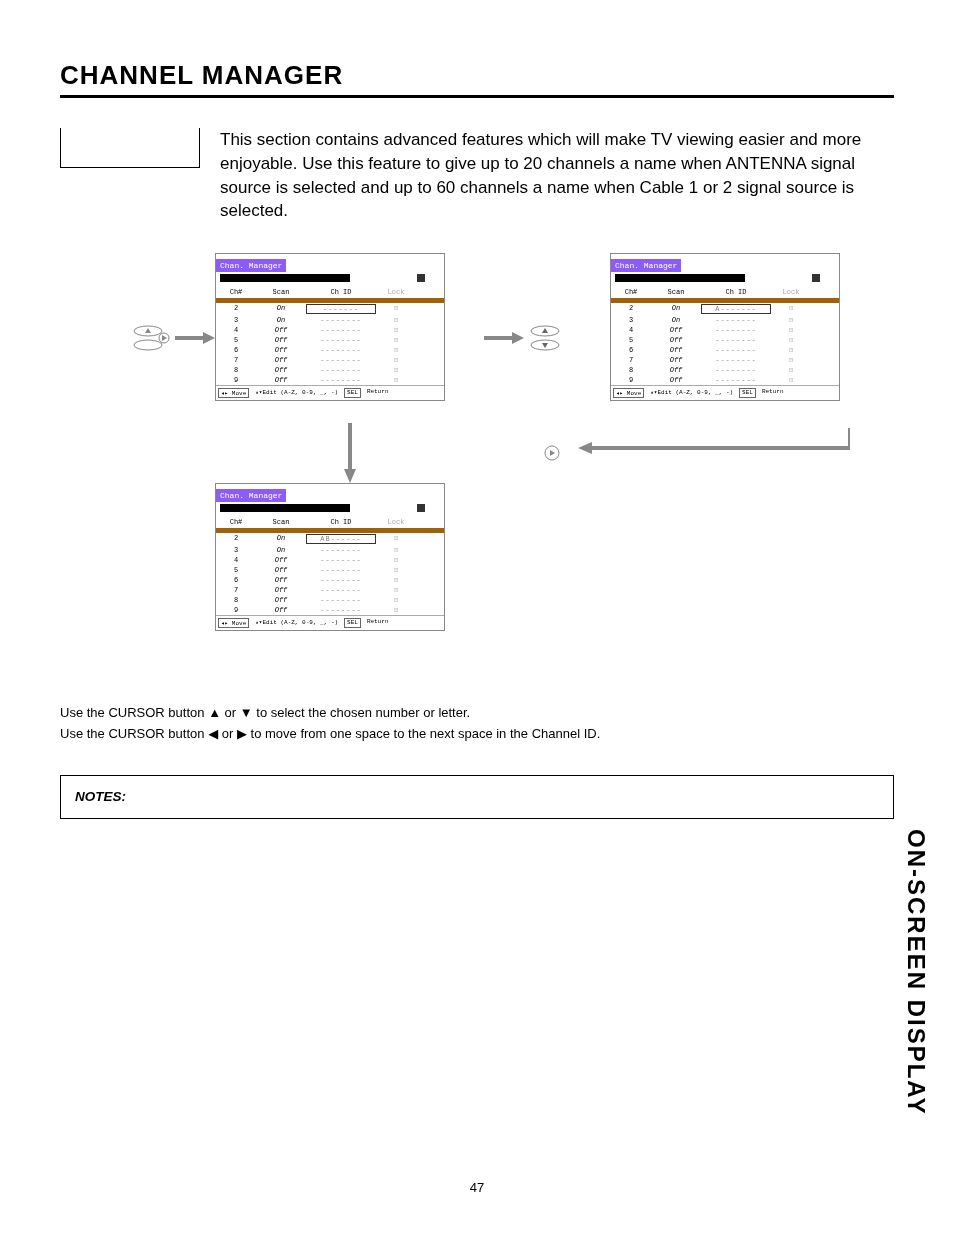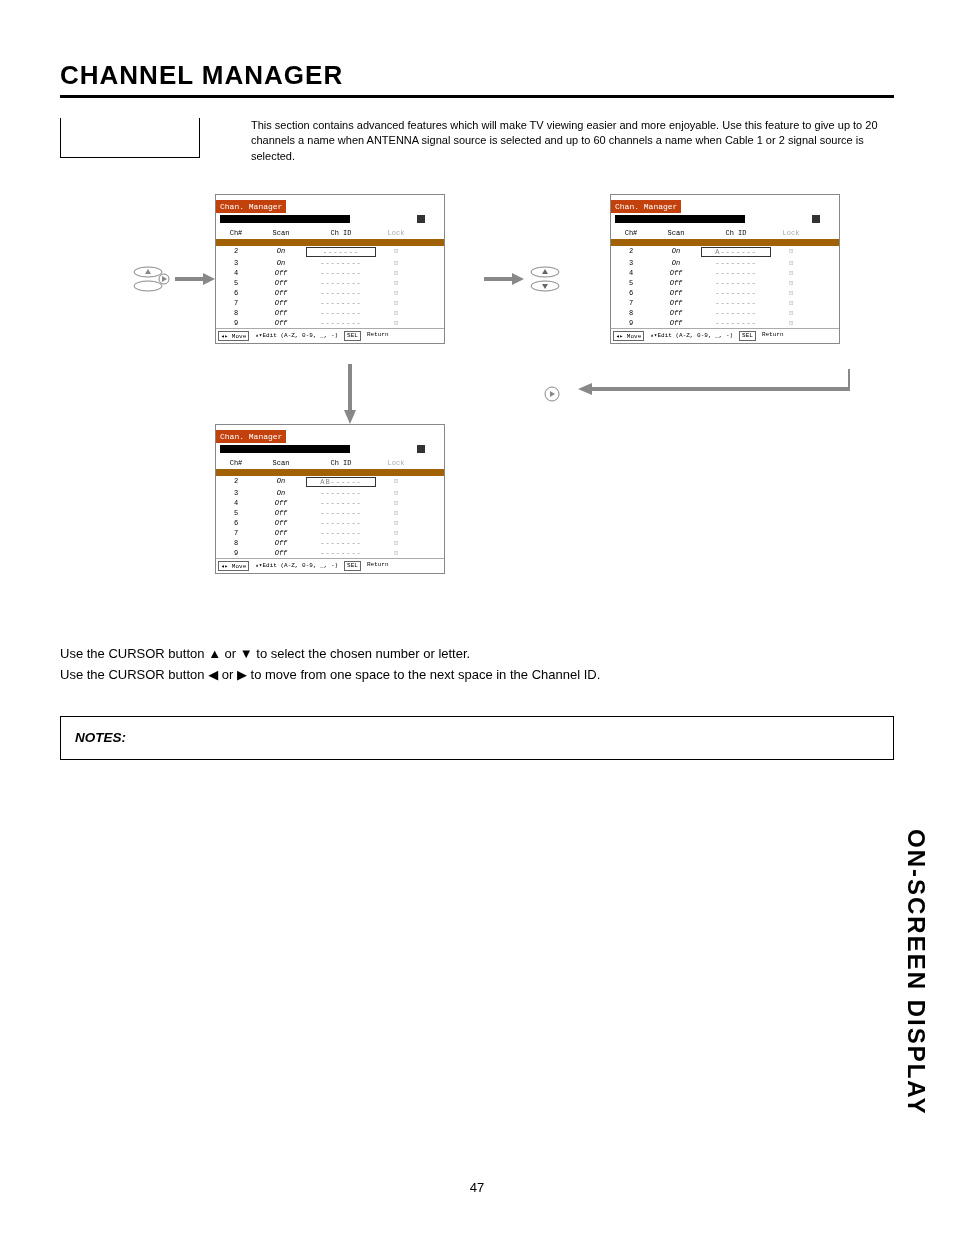--- a/index.html
+++ b/index.html
@@ -1,30 +1,30 @@
 <!DOCTYPE html>
 <html><head>
   <meta charset="utf-8">
   <style>
     * { margin: 0; padding: 0; box-sizing: border-box; }
     body { font-family: Arial, Helvetica, sans-serif; width: 954px; height: 1235px; position: relative; background: #fff; color: #000; }
     .page { padding: 60px 60px 40px 60px; height: 100%; position: relative; }
-    .title { font-size: 26px; font-weight: bold; letter-spacing: 1px; border-bottom: 3px solid #000; padding-bottom: 4px; margin-bottom: 20px; }
+    .title { font-size: 26px; font-weight: bold; letter-spacing: 1px; border-bottom: 3px solid #000; padding-bottom: 4px; margin-bottom: 30px; }
     .intro-row { display: flex; gap: 20px; margin-bottom: 30px; }
     .intro-left { width: 140px; height: 40px; border: 1px solid #000; border-top: none; flex-shrink: 0; }
-    .intro-text { font-size: 11px; line-height: 1.4; margin-left: 31px; }
+    .intro-text { font-size: 17px; line-height: 1.4; }
     .diagram-area { position: relative; height: 430px; margin-bottom: 20px; }
     .screen { position: absolute; border: 1px solid #888; width: 230px; background: #fff; }
     .screen.s1 { left: 155px; top: 0; }
     .screen.s2 { left: 550px; top: 0; }
     .screen.s3 { left: 155px; top: 230px; }
-    .sc-head { background: #c2410c; color: #fff; font-family: 'Courier New', monospace; font-size: 8px; padding: 2px 4px; display: inline-block; }
+    .sc-head { background: #8b5cf6; color: #fff; font-family: 'Courier New', monospace; font-size: 8px; padding: 2px 4px; display: inline-block; }
     .sc-sub { background: #000; height: 8px; width: 130px; margin: 2px 0 0 4px; position: relative; }
     .sc-sub::after { content: ''; position: absolute; right: -75px; top: 0; width: 8px; height: 8px; background: #333; }
-    .sc-cols { display: flex; font-family: 'Courier New', monospace; font-size: 7px; border-bottom: 7px solid #a16207; padding: 2px 0; margin-top: 4px; }
+    .sc-cols { display: flex; font-family: 'Courier New', monospace; font-size: 7px; border-bottom: 5px solid #a16207; padding: 2px 0; margin-top: 4px; }
     .sc-cols span:nth-child(1) { width: 40px; text-align: center; }
     .sc-cols span:nth-child(2) { width: 50px; text-align: center; }
     .sc-cols span:nth-child(3) { width: 70px; text-align: center; }
     .sc-cols span:nth-child(4) { width: 40px; text-align: center; color: #aaa; }
     .sc-row { display: flex; font-family: 'Courier New', monospace; font-size: 7px; padding: 1px 0; }
     .sc-row span:nth-child(1) { width: 40px; text-align: center; }
     .sc-row span:nth-child(2) { width: 50px; text-align: center; font-style: italic; }
     .sc-row span:nth-child(3) { width: 70px; text-align: center; color: #888; letter-spacing: 1px; }
     .sc-row span:nth-child(4) { width: 40px; text-align: center; color: #bbb; font-size: 7px; }
     .sc-row.hl span:nth-child(3) { border: 1px solid #333; padding: 0 2px; }

